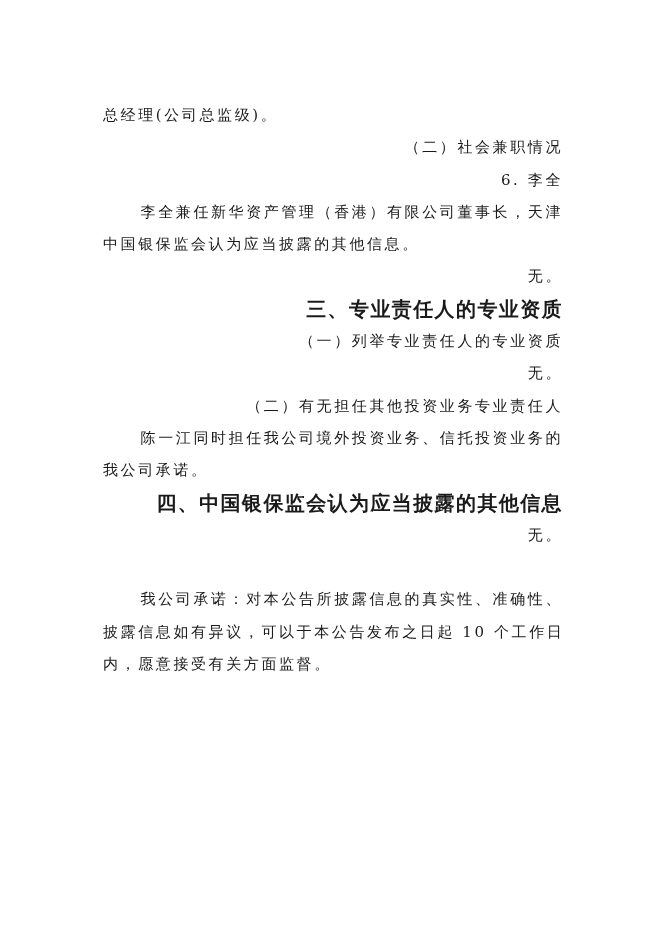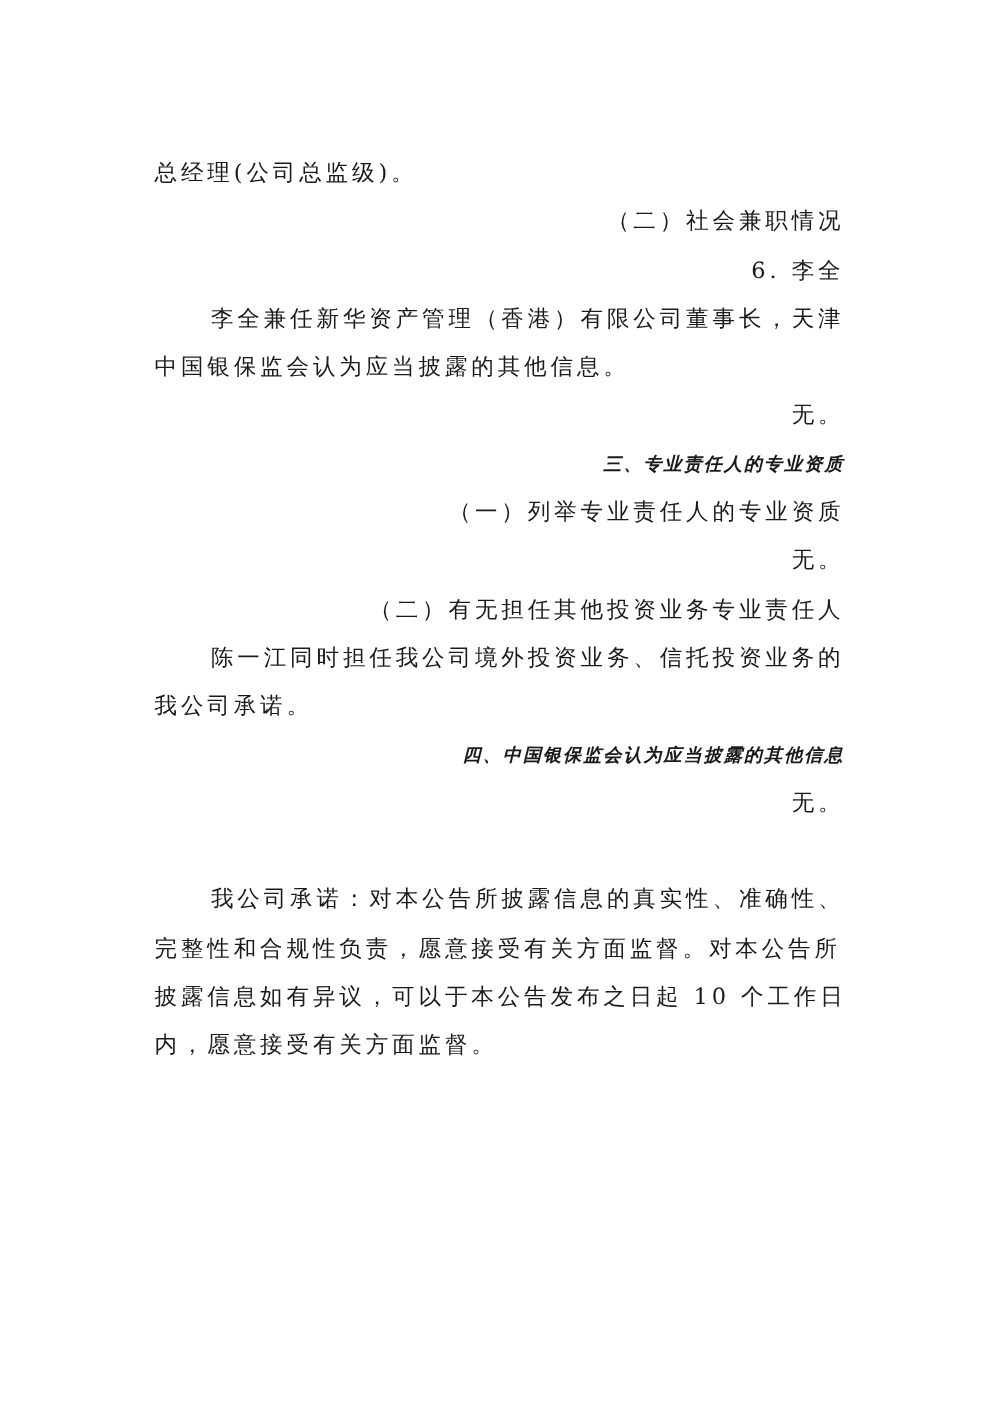--- a/index.html
+++ b/index.html
@@ -26,23 +26,22 @@
     height: 32.3px;
     line-height: 32.3px;
     font-size: 15px;
     letter-spacing: 2.6px;
     white-space: nowrap;
   }
   .indent { padding-left: 33px; text-align: right; }
   .heading {
     font-family: "DejaVu Sans", "Liberation Sans", sans-serif;
     font-weight: bold;
-    font-size: 12px;
+    font-size: 20px;
     letter-spacing: 1.4px;
-    font-style: italic;
   }
   .blank { height: 32.3px; }
 </style>
 </head>
 <body>
 
 <div class="page">
   <div class="line">总经理(公司总监级)。</div>
   <div class="line indent">（二）社会兼职情况</div>
   <div class="line indent">6. 李全</div>
@@ -52,16 +51,15 @@
   <div class="line indent heading">三、专业责任人的专业资质</div>
   <div class="line indent">（一）列举专业责任人的专业资质</div>
   <div class="line indent">无。</div>
   <div class="line indent">（二）有无担任其他投资业务专业责任人</div>
   <div class="line indent">陈一江同时担任我公司境外投资业务、信托投资业务的</div>
   <div class="line">我公司承诺。</div>
   <div class="line indent heading">四、中国银保监会认为应当披露的其他信息</div>
   <div class="line indent">无。</div>
   <div class="blank"></div>
   <div class="line indent">我公司承诺：对本公告所披露信息的真实性、准确性、</div>
-  <div class="line">完整性和合规性负责，愿意接受有关方面监督。对本公告所</div>
   <div class="line">披露信息如有异议，可以于本公告发布之日起 10 个工作日</div>
   <div class="line">内，愿意接受有关方面监督。</div>
 </div>
 
 </body></html>

